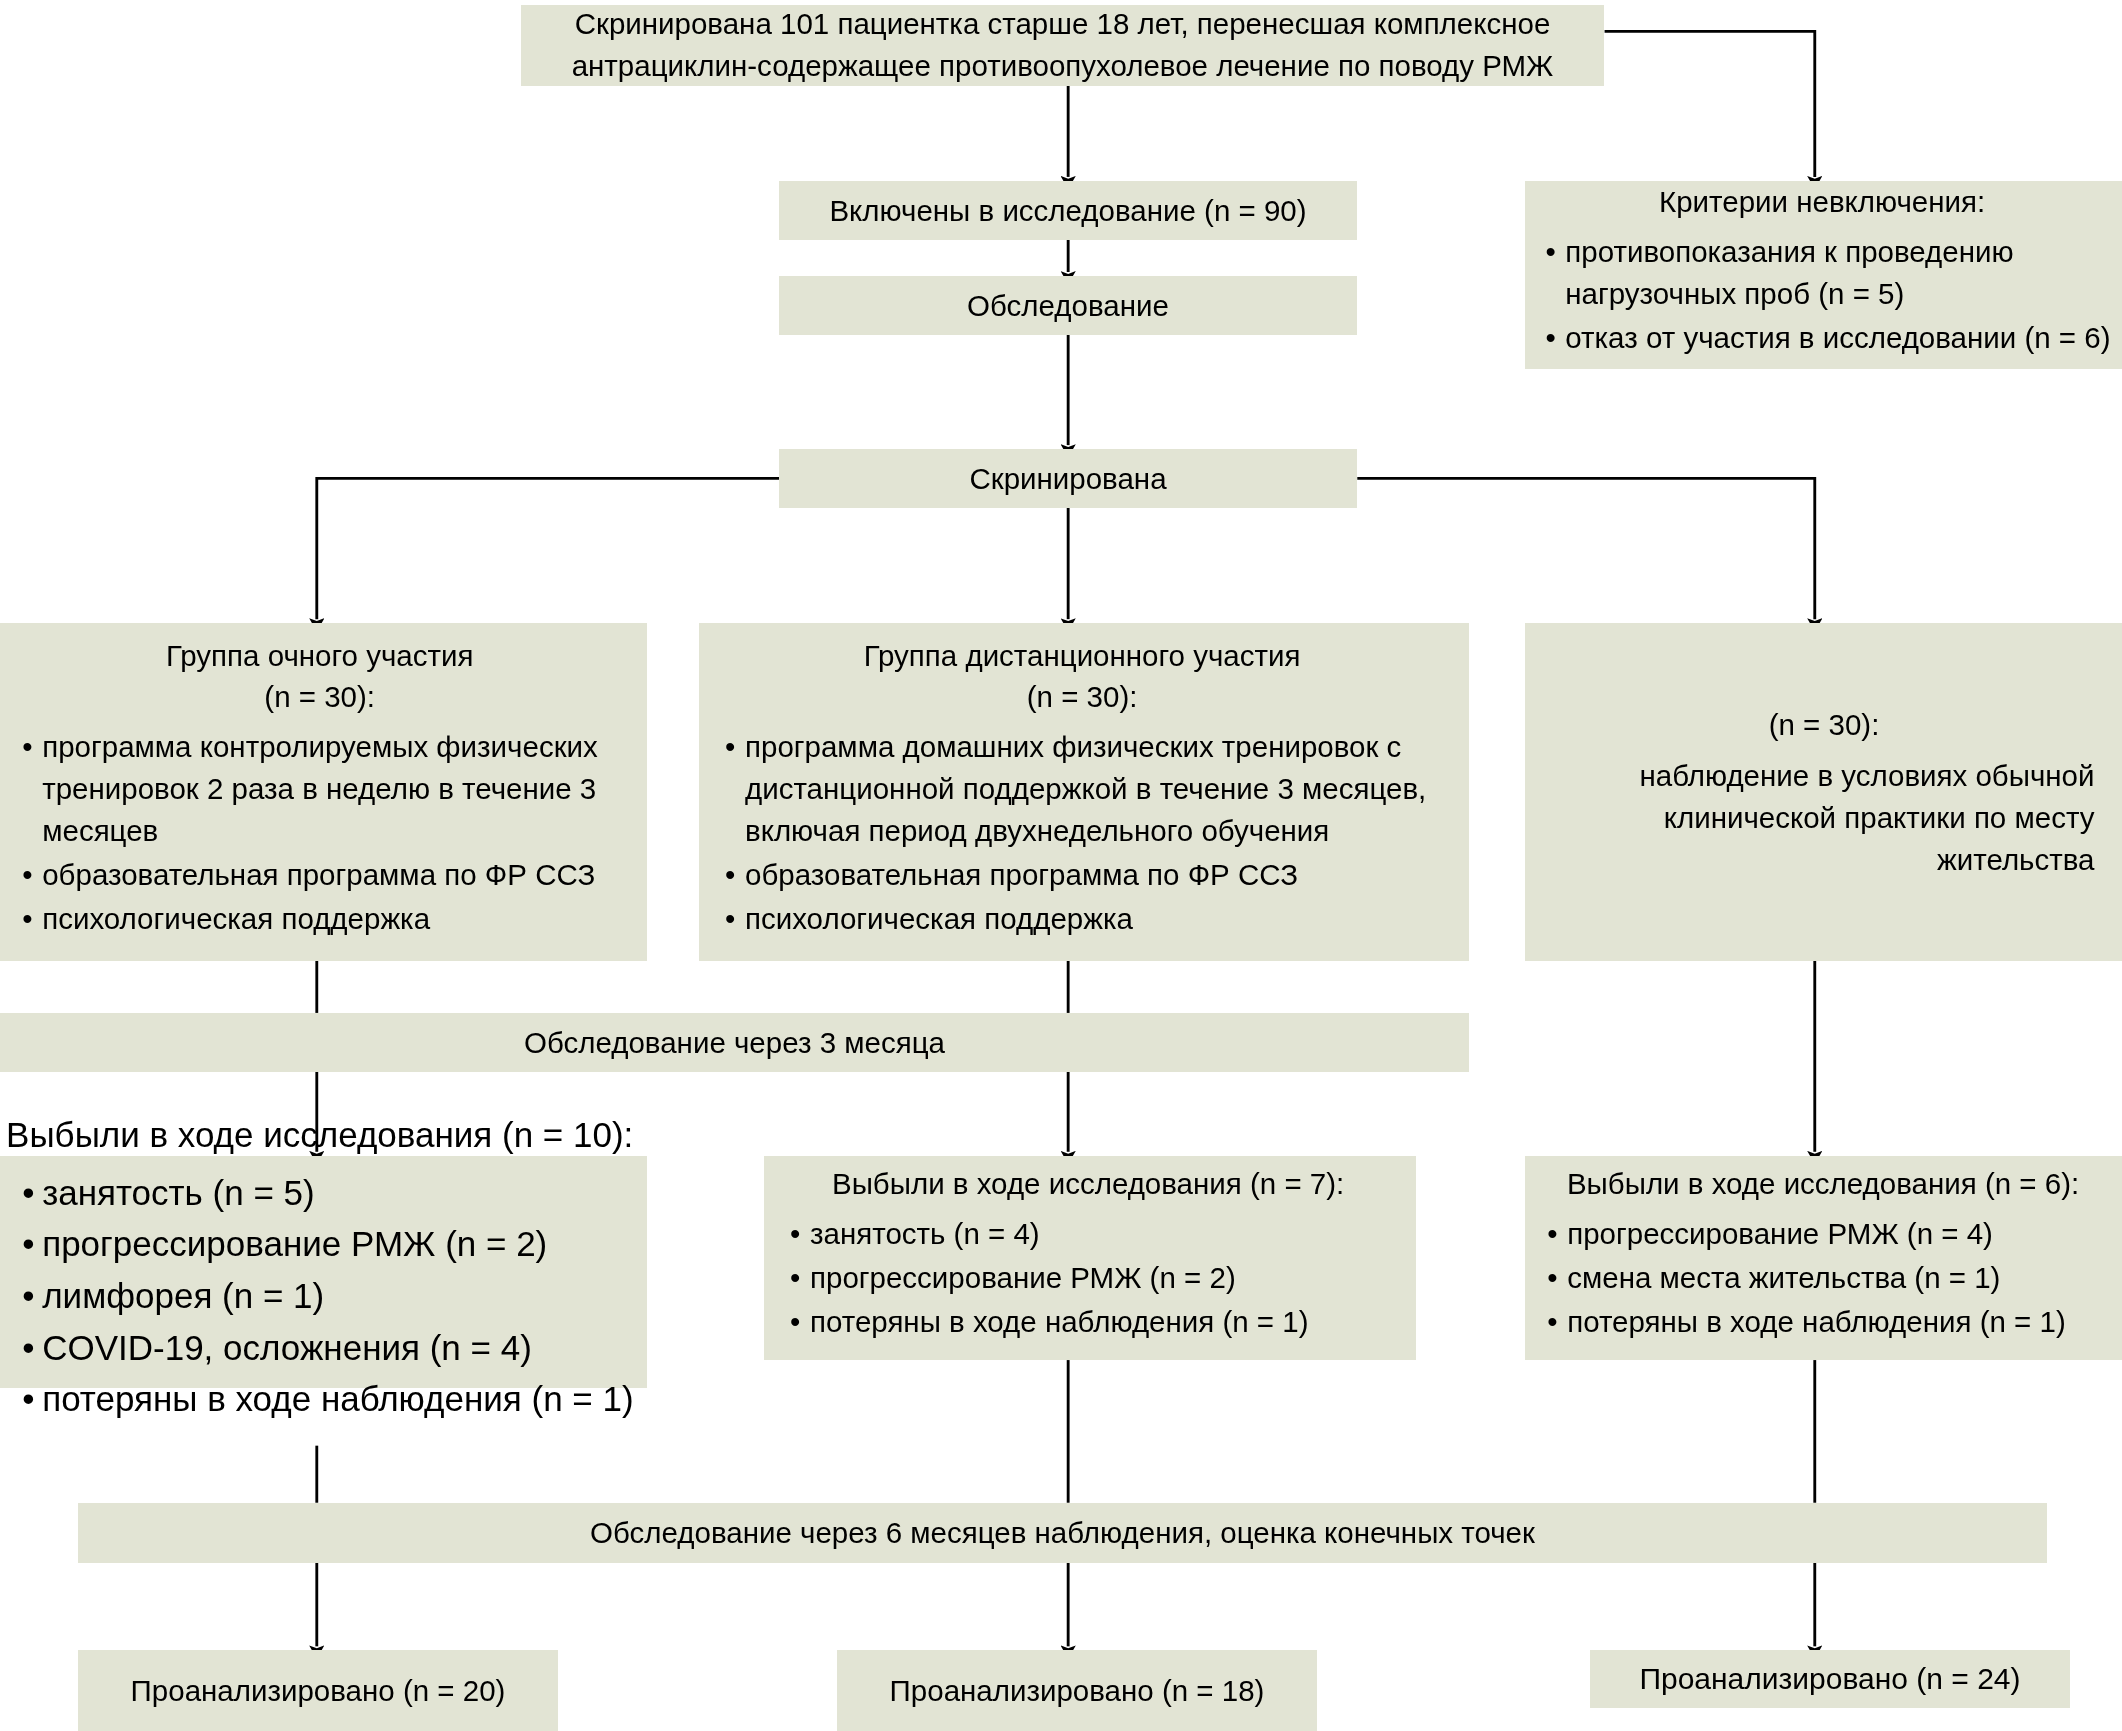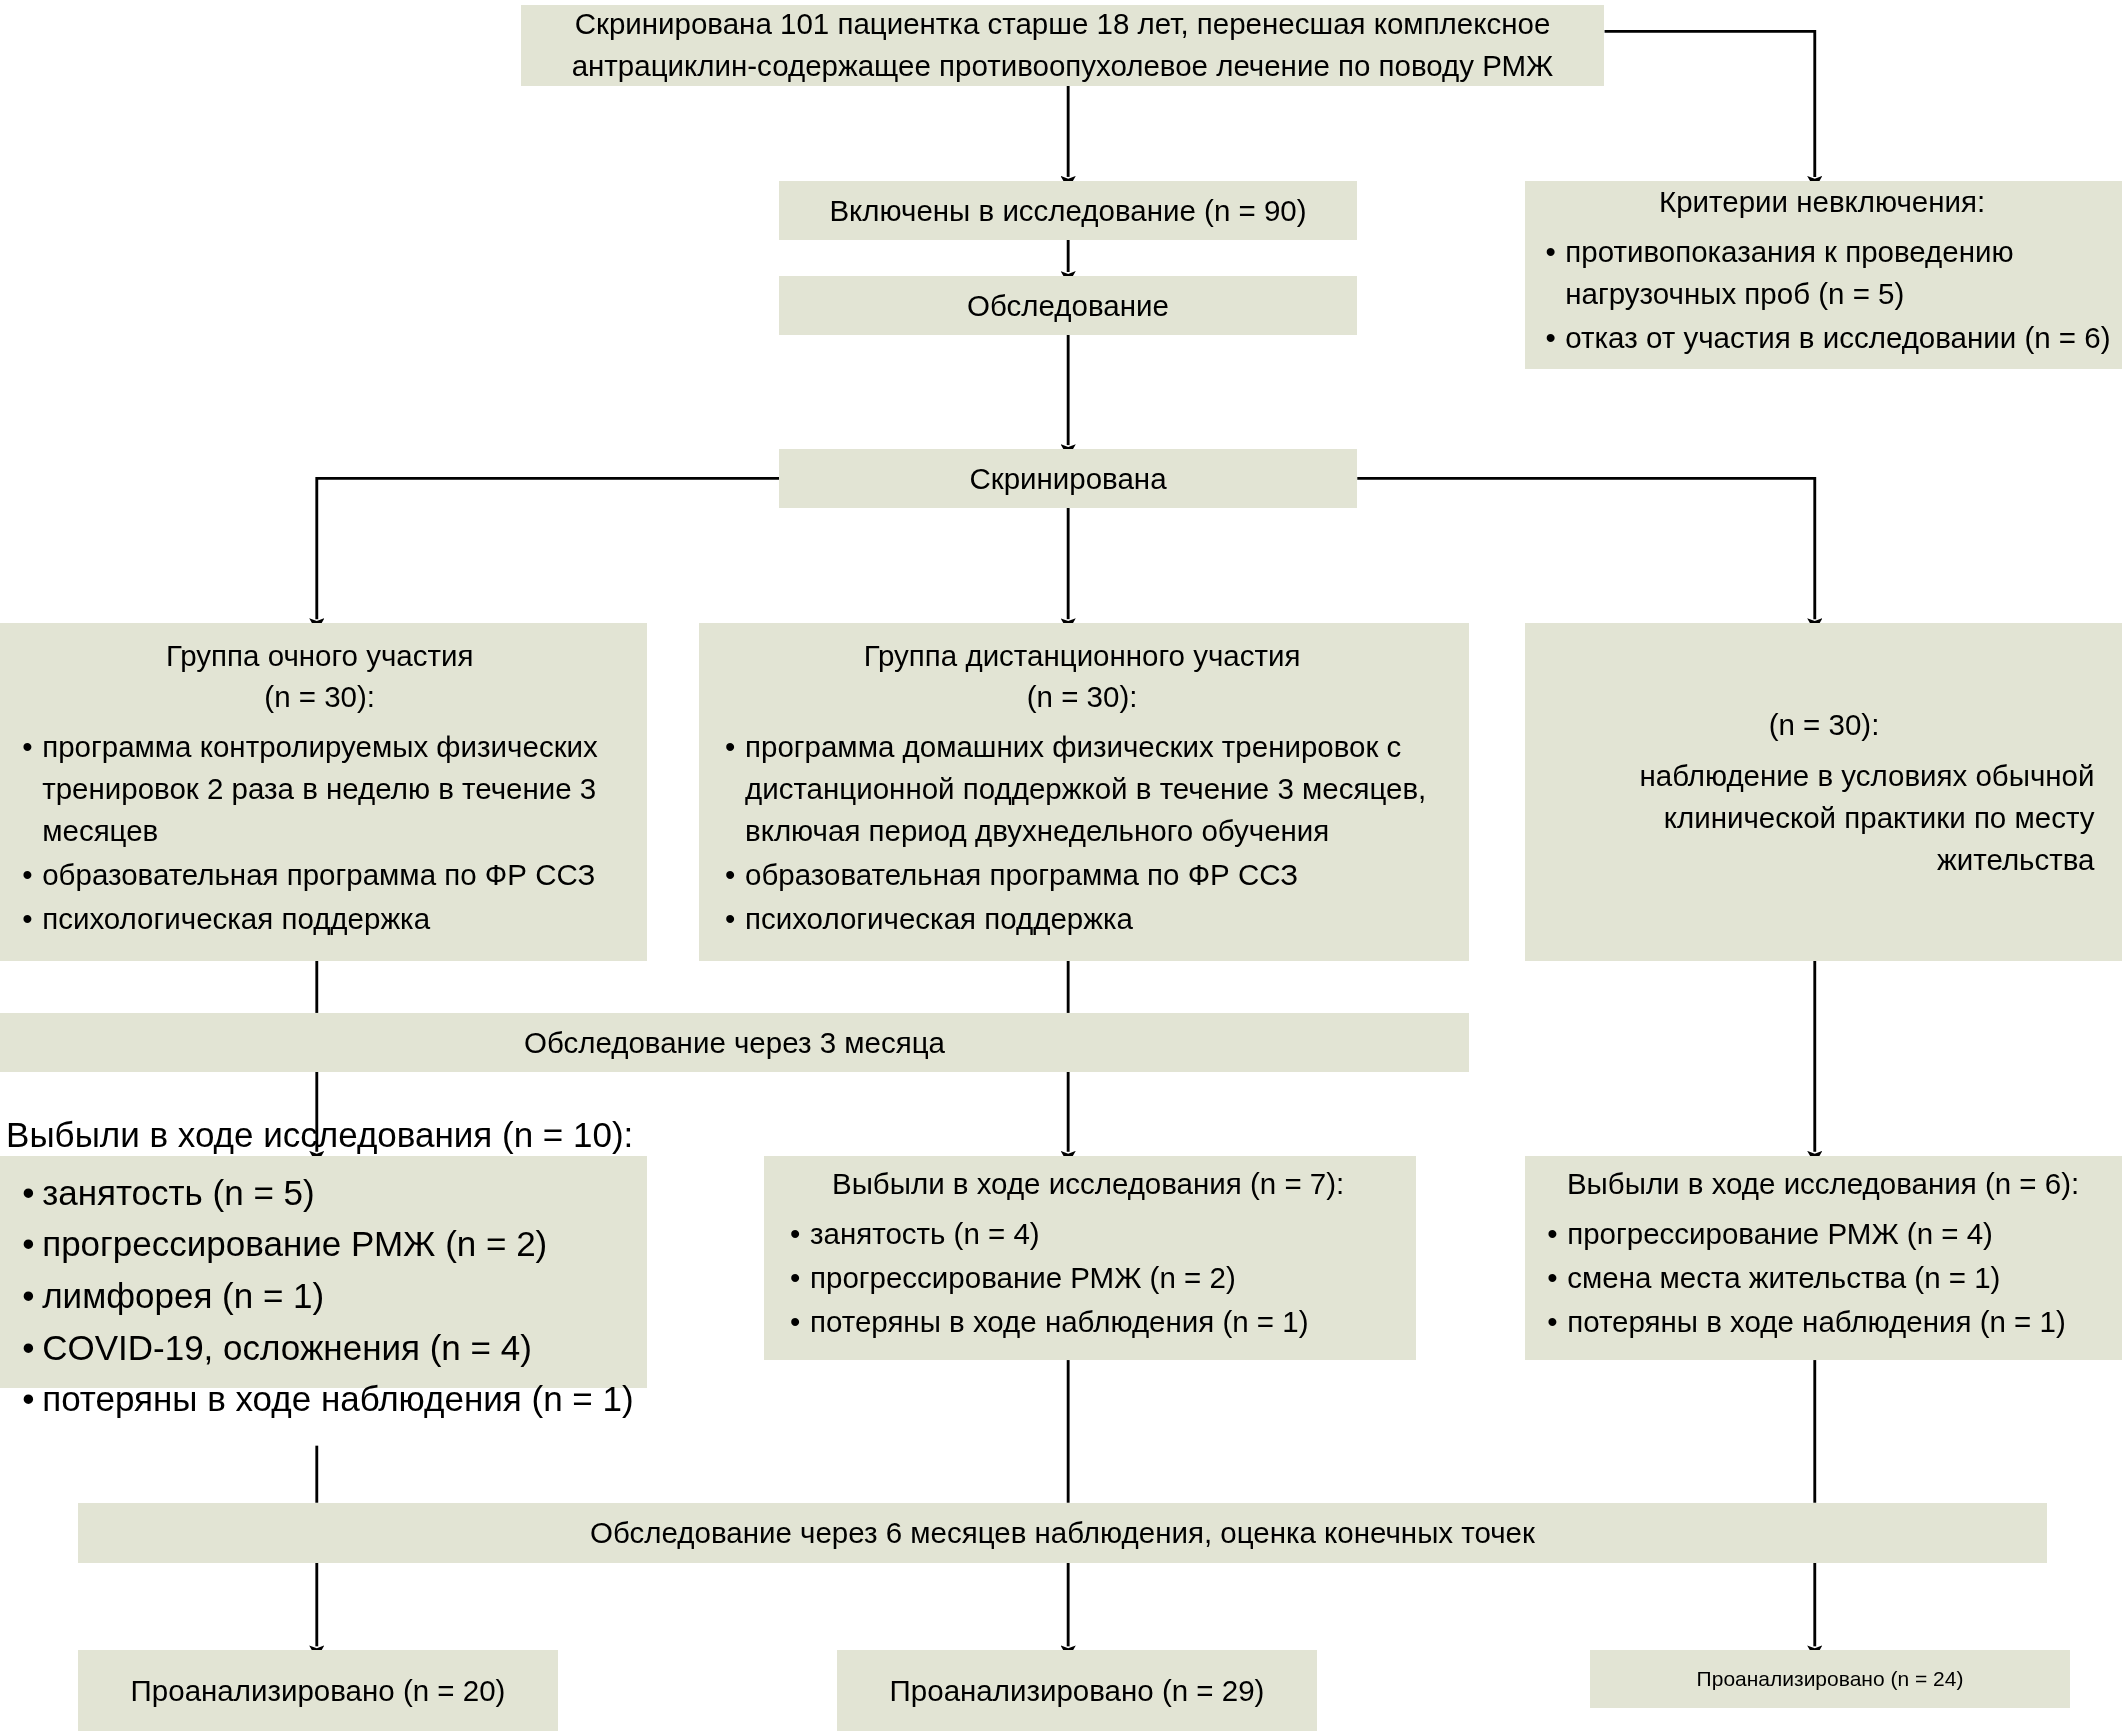--- a/index.html
+++ b/index.html
@@ -188,21 +188,21 @@
 
   <div class="box center" style="left: 78px; width: 1969px; height: 60px; font-size: 29.5px; top: 1503px;">
     <span>Обследование через 6 месяцев наблюдения, оценка конечных точек</span>
   </div>
 
   <div class="box center" style="left: 78px; top: 1650px; width: 480px; height: 81px; font-size: 29.5px;">
     <span>Проанализировано (n = 20)</span>
   </div>
 
   <div class="box center" style="left: 837px; top: 1650px; width: 480px; height: 81px; font-size: 29.5px;">
-    <span>Проанализировано (n = 29)</span>
-  </div>
-
-  <div class="box center" style="left: 1590px; top: 1650px; width: 480px; height: 58px; font-size: 21px; text-align: right;">
+    <span>Проанализировано (n = 18)</span>
+  </div>
+
+  <div class="box center" style="left: 1590px; top: 1650px; width: 480px; height: 58px; font-size: 30px; text-align: right;">
     <span>Проанализировано (n = 24)</span>
   </div>
 
 </div>
 
 
 </body></html>

